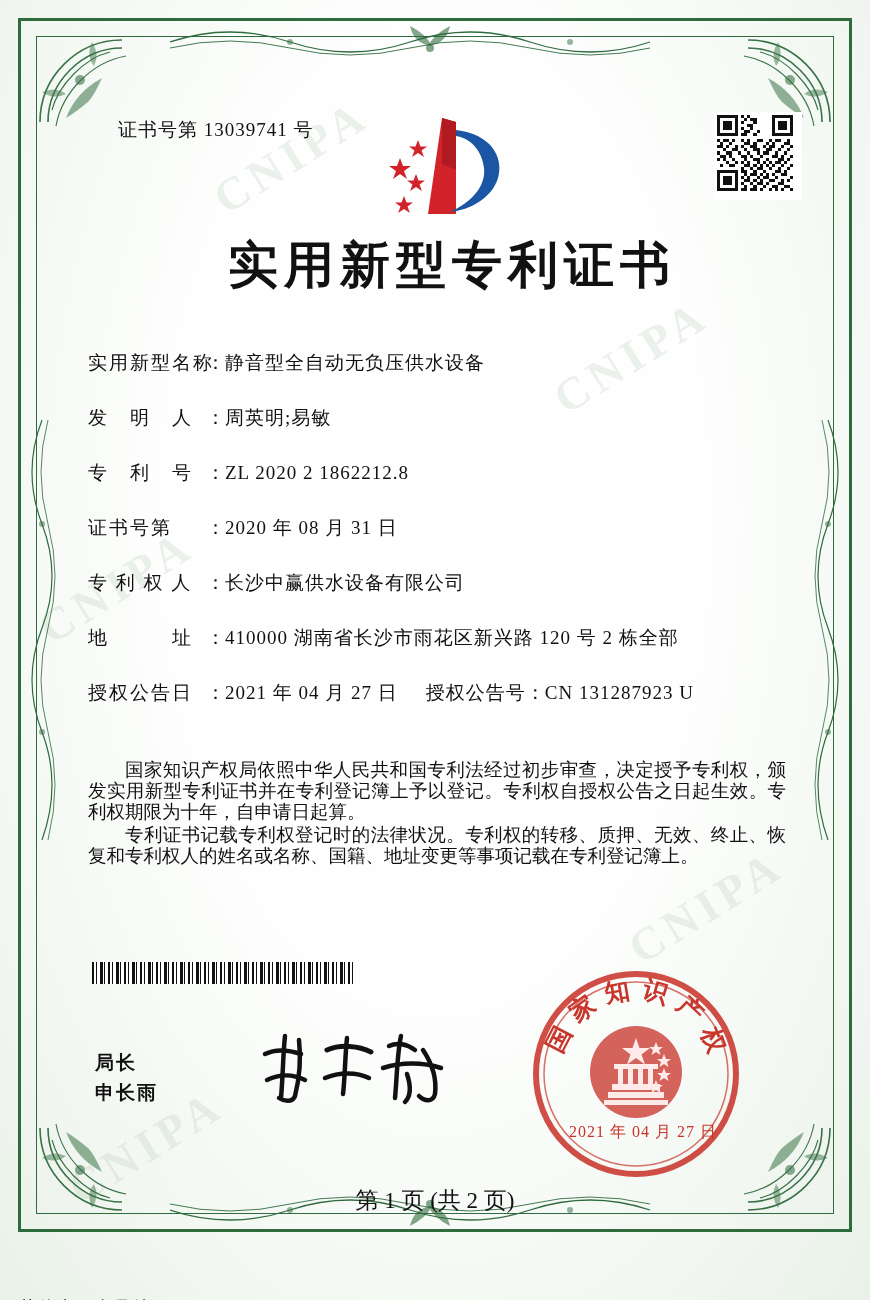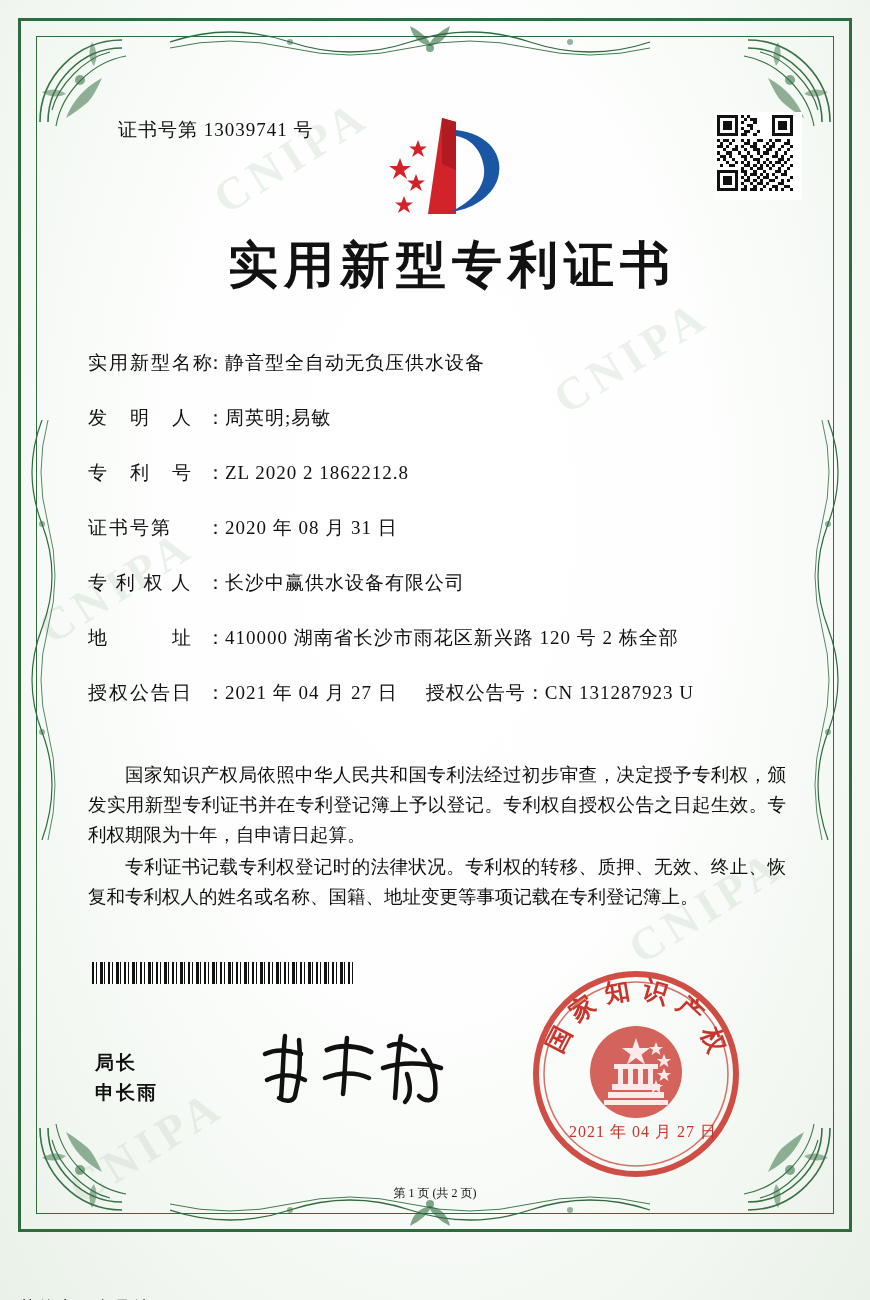--- a/index.html
+++ b/index.html
@@ -134,21 +134,21 @@
   .field-row.dual .second-label {
     margin-left: 28px;
     letter-spacing: 1px;
   }
 
   .paragraphs {
     position: absolute;
     left: 88px; right: 84px; top: 760px;
     font-size: 18.5px;
     color: #111;
-    line-height: 30px;
+    line-height: 21px;
     text-align: justify;
   }
   .paragraphs p {
     margin: 0 0 2px 0;
     text-indent: 2em;
   }
 
   .barcode {
     position: absolute;
     left: 92px; top: 962px;
@@ -190,21 +190,21 @@
     text-align: center;
     font-size: 16px;
     color: #c8352c;
     letter-spacing: 1px;
   }
 
   .page-num {
     position: absolute;
     left: 0; right: 0; top: 1185px;
     text-align: center;
-    font-size: 12px;
+    font-size: 23px;
     color: #111;
   }
   .footnote {
     position: absolute;
     left: 0; right: 0; top: 1296px;
     text-align: left;
     font-size: 17px;
     color: #111;
     letter-spacing: 2px;
     margin-left: 19px;

